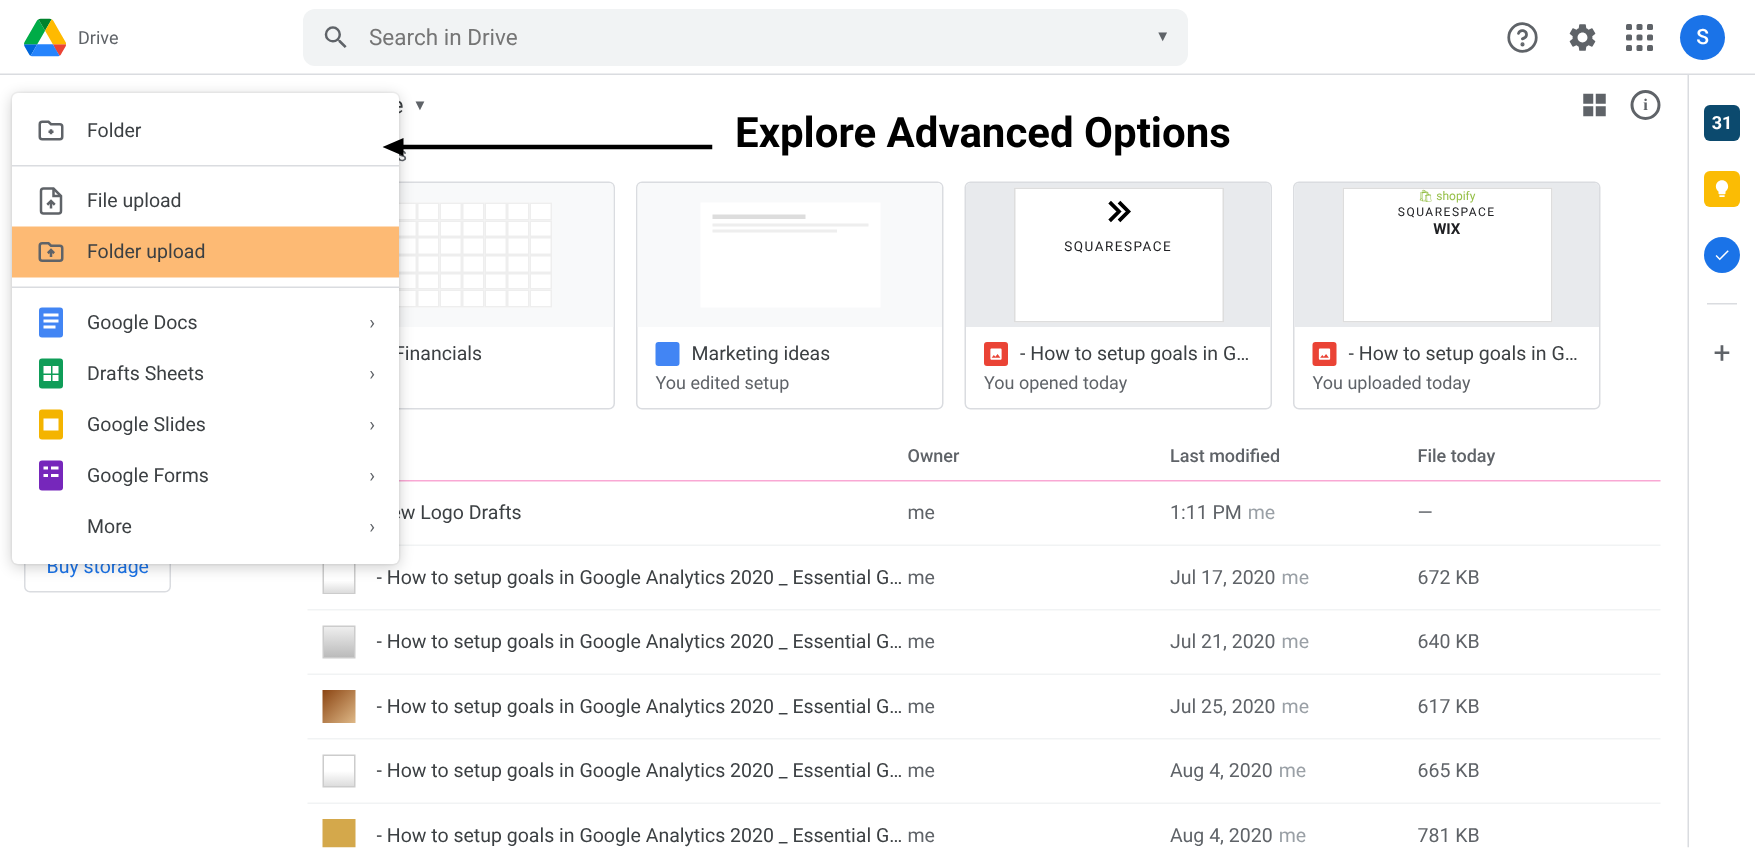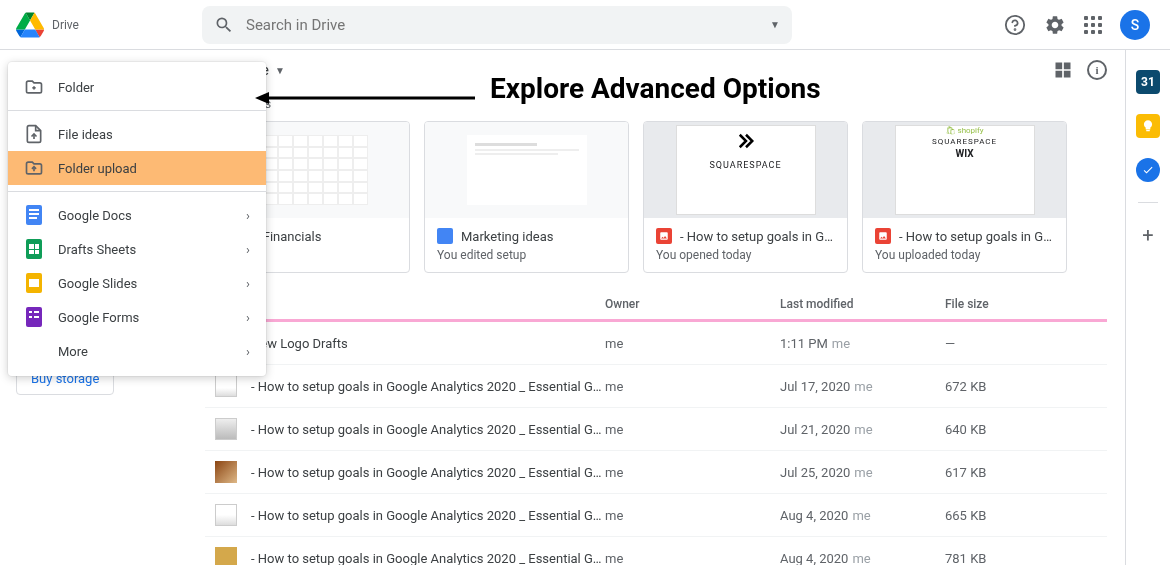--- a/index.html
+++ b/index.html
@@ -33,21 +33,21 @@
     .quick-card { width: 205px; border: 1px solid #dadce0; border-radius: 4px; overflow: hidden; }
     .quick-thumb { height: 96px; background: #f8f9fa; display: flex; align-items: center; justify-content: center; position: relative; }
     .quick-thumb.image { background: #e8eaed; }
     .quick-body { padding: 10px 12px; }
     .quick-title-row { display: flex; align-items: center; gap: 8px; margin-bottom: 4px; }
     .quick-doc-icon { width: 16px; height: 16px; flex-shrink: 0; }
     .quick-title { font-size: 13px; color: #3c4043; white-space: nowrap; overflow: hidden; text-overflow: ellipsis; }
     .quick-sub { font-size: 12px; color: #5f6368; }
     
     .table-area { margin-top: 18px; }
-    .table-header { display: flex; font-size: 12px; color: #5f6368; font-weight: 500; padding: 6px 0; border-bottom: 3px solid #f9a8d4; }
+    .table-header { display: flex; font-size: 12px; color: #5f6368; font-weight: 500; padding: 6px 0; border-bottom: 1px solid #f9a8d4; }
     .col-name { flex: 0 0 400px; display: flex; align-items: center; gap: 6px; }
     .col-owner { flex: 0 0 175px; }
     .col-modified { flex: 0 0 165px; }
     .col-size { flex: 0 0 110px; }
     .file-row { display: flex; align-items: center; padding: 10px 0; border-bottom: 1px solid #f1f3f4; font-size: 13px; color: #3c4043; }
     .file-icon { width: 22px; height: 22px; margin-right: 14px; margin-left: 10px; flex-shrink: 0; border-radius: 2px; }
     .file-name { flex: 0 0 354px; white-space: nowrap; overflow: hidden; text-overflow: ellipsis; }
     .file-owner { flex: 0 0 175px; color: #5f6368; }
     .file-modified { flex: 0 0 165px; color: #5f6368; }
     .file-modified .me { color: #9aa0a6; margin-left: 4px; }
@@ -275,21 +275,21 @@
       </div>
 
     <div class="table-area">
       <div class="table-header">
         <div class="col-name">
             <span>Name</span> 
             <span style="font-size:14px">↑</span>
           </div>
         <div class="col-owner">Owner</div>
         <div class="col-modified">Last modified</div>
-        <div class="col-size">File size</div>
+        <div class="col-size">File today</div>
       </div>
       <div id="table-body">
           <div class="file-row">
             <span class="file-icon"><svg width="22" height="22" viewBox="0 0 24 24" fill="#5f6368">
                 <path d="M10 4H4c-1.1 0-2 .9-2 2v12c0 1.1.9 2 2 2h16c1.1 0 2-.9 2-2V8c0-1.1-.9-2-2-2h-8l-2-2z"></path>
               </svg></span>
             <span class="file-name">New Logo Drafts</span>
             <span class="file-owner">me</span>
             <span class="file-modified">1:11 PM<span class="me">me</span></span>
             <span class="file-size">—</span>
@@ -374,21 +374,21 @@
     <div class="menu-divider"></div>
     <div class="menu-item">
       <span class="menu-icon">
         <svg width="20" height="20" viewBox="0 0 24 24" fill="none" stroke="#5f6368" stroke-width="2">
           <path d="M14 2H6a2 2 0 00-2 2v16a2 2 0 002 2h12a2 2 0 002-2V8z"></path>
           <polyline points="14 2 14 8 20 8"></polyline>
           <line x1="12" y1="18" x2="12" y2="12"></line>
           <polyline points="9 15 12 12 15 15"></polyline>
         </svg>
       </span>
-      <span>File ideas</span>
+      <span>File upload</span>
     </div>
     <div class="menu-item hover">
       <span class="menu-icon">
         <svg width="20" height="20" viewBox="0 0 24 24" fill="none" stroke="#5f6368" stroke-width="2">
           <path d="M3 7v10a2 2 0 002 2h14a2 2 0 002-2V9a2 2 0 00-2-2h-7l-2-2H5a2 2 0 00-2 2z"></path>
           <line x1="12" y1="16" x2="12" y2="11"></line>
           <polyline points="9.5 13 12 10.5 14.5 13"></polyline>
         </svg>
       </span>
       <span>Folder upload</span>

